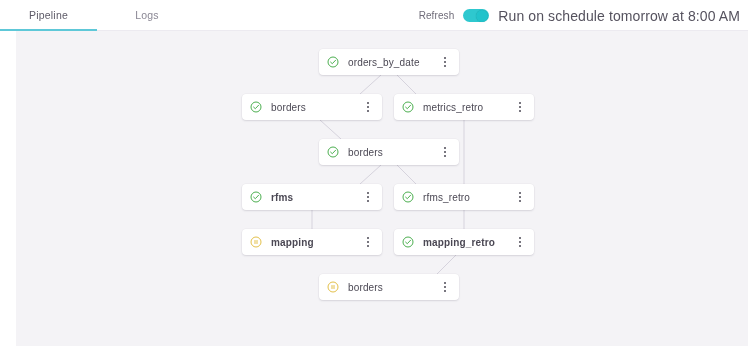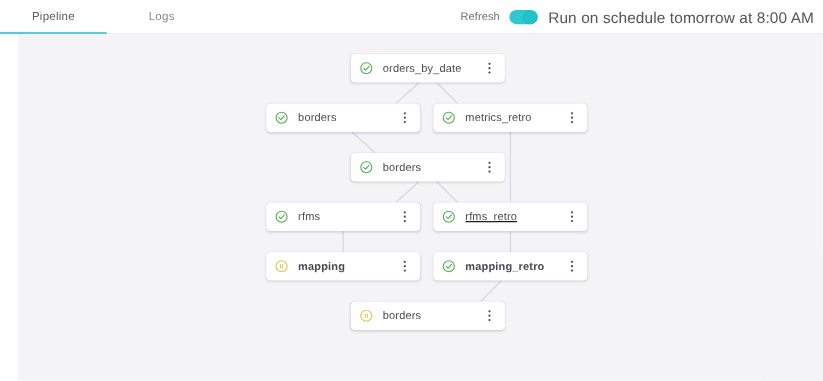--- a/index.html
+++ b/index.html
@@ -244,33 +244,33 @@
             <circle cx="12" cy="12" r="10" fill="none" stroke="#4caf50" stroke-width="2"></circle>
             <path d="M7.2 12.2 L10.6 15.4 L17 8.6" fill="none" stroke="#4caf50" stroke-width="2" stroke-linecap="round" stroke-linejoin="round"></path>
           </svg>
           <span class="node-label">borders</span>
           <span class="kebab">
             <i></i>
             <i></i>
             <i></i>
           </span>
         </div>
-        <div class="node" style="left: 226px; top: 153px; width: 140px;">
+        <div class="node" style="left: 226px; top: 153px; width: 140px; font-weight: bold;">
           <svg class="status-icon" viewBox="0 0 24 24">
             <circle cx="12" cy="12" r="10" fill="none" stroke="#4caf50" stroke-width="2"></circle>
             <path d="M7.2 12.2 L10.6 15.4 L17 8.6" fill="none" stroke="#4caf50" stroke-width="2" stroke-linecap="round" stroke-linejoin="round"></path>
           </svg>
           <span class="node-label">rfms</span>
           <span class="kebab">
             <i></i>
             <i></i>
             <i></i>
           </span>
         </div>
-        <div class="node" style="left: 378px; top: 153px; width: 140px; text-decoration: underline;">
+        <div class="node" style="left: 378px; top: 153px; width: 140px;">
           <svg class="status-icon" viewBox="0 0 24 24">
             <circle cx="12" cy="12" r="10" fill="none" stroke="#4caf50" stroke-width="2"></circle>
             <path d="M7.2 12.2 L10.6 15.4 L17 8.6" fill="none" stroke="#4caf50" stroke-width="2" stroke-linecap="round" stroke-linejoin="round"></path>
           </svg>
           <span class="node-label">rfms_retro</span>
           <span class="kebab">
             <i></i>
             <i></i>
             <i></i>
           </span>

